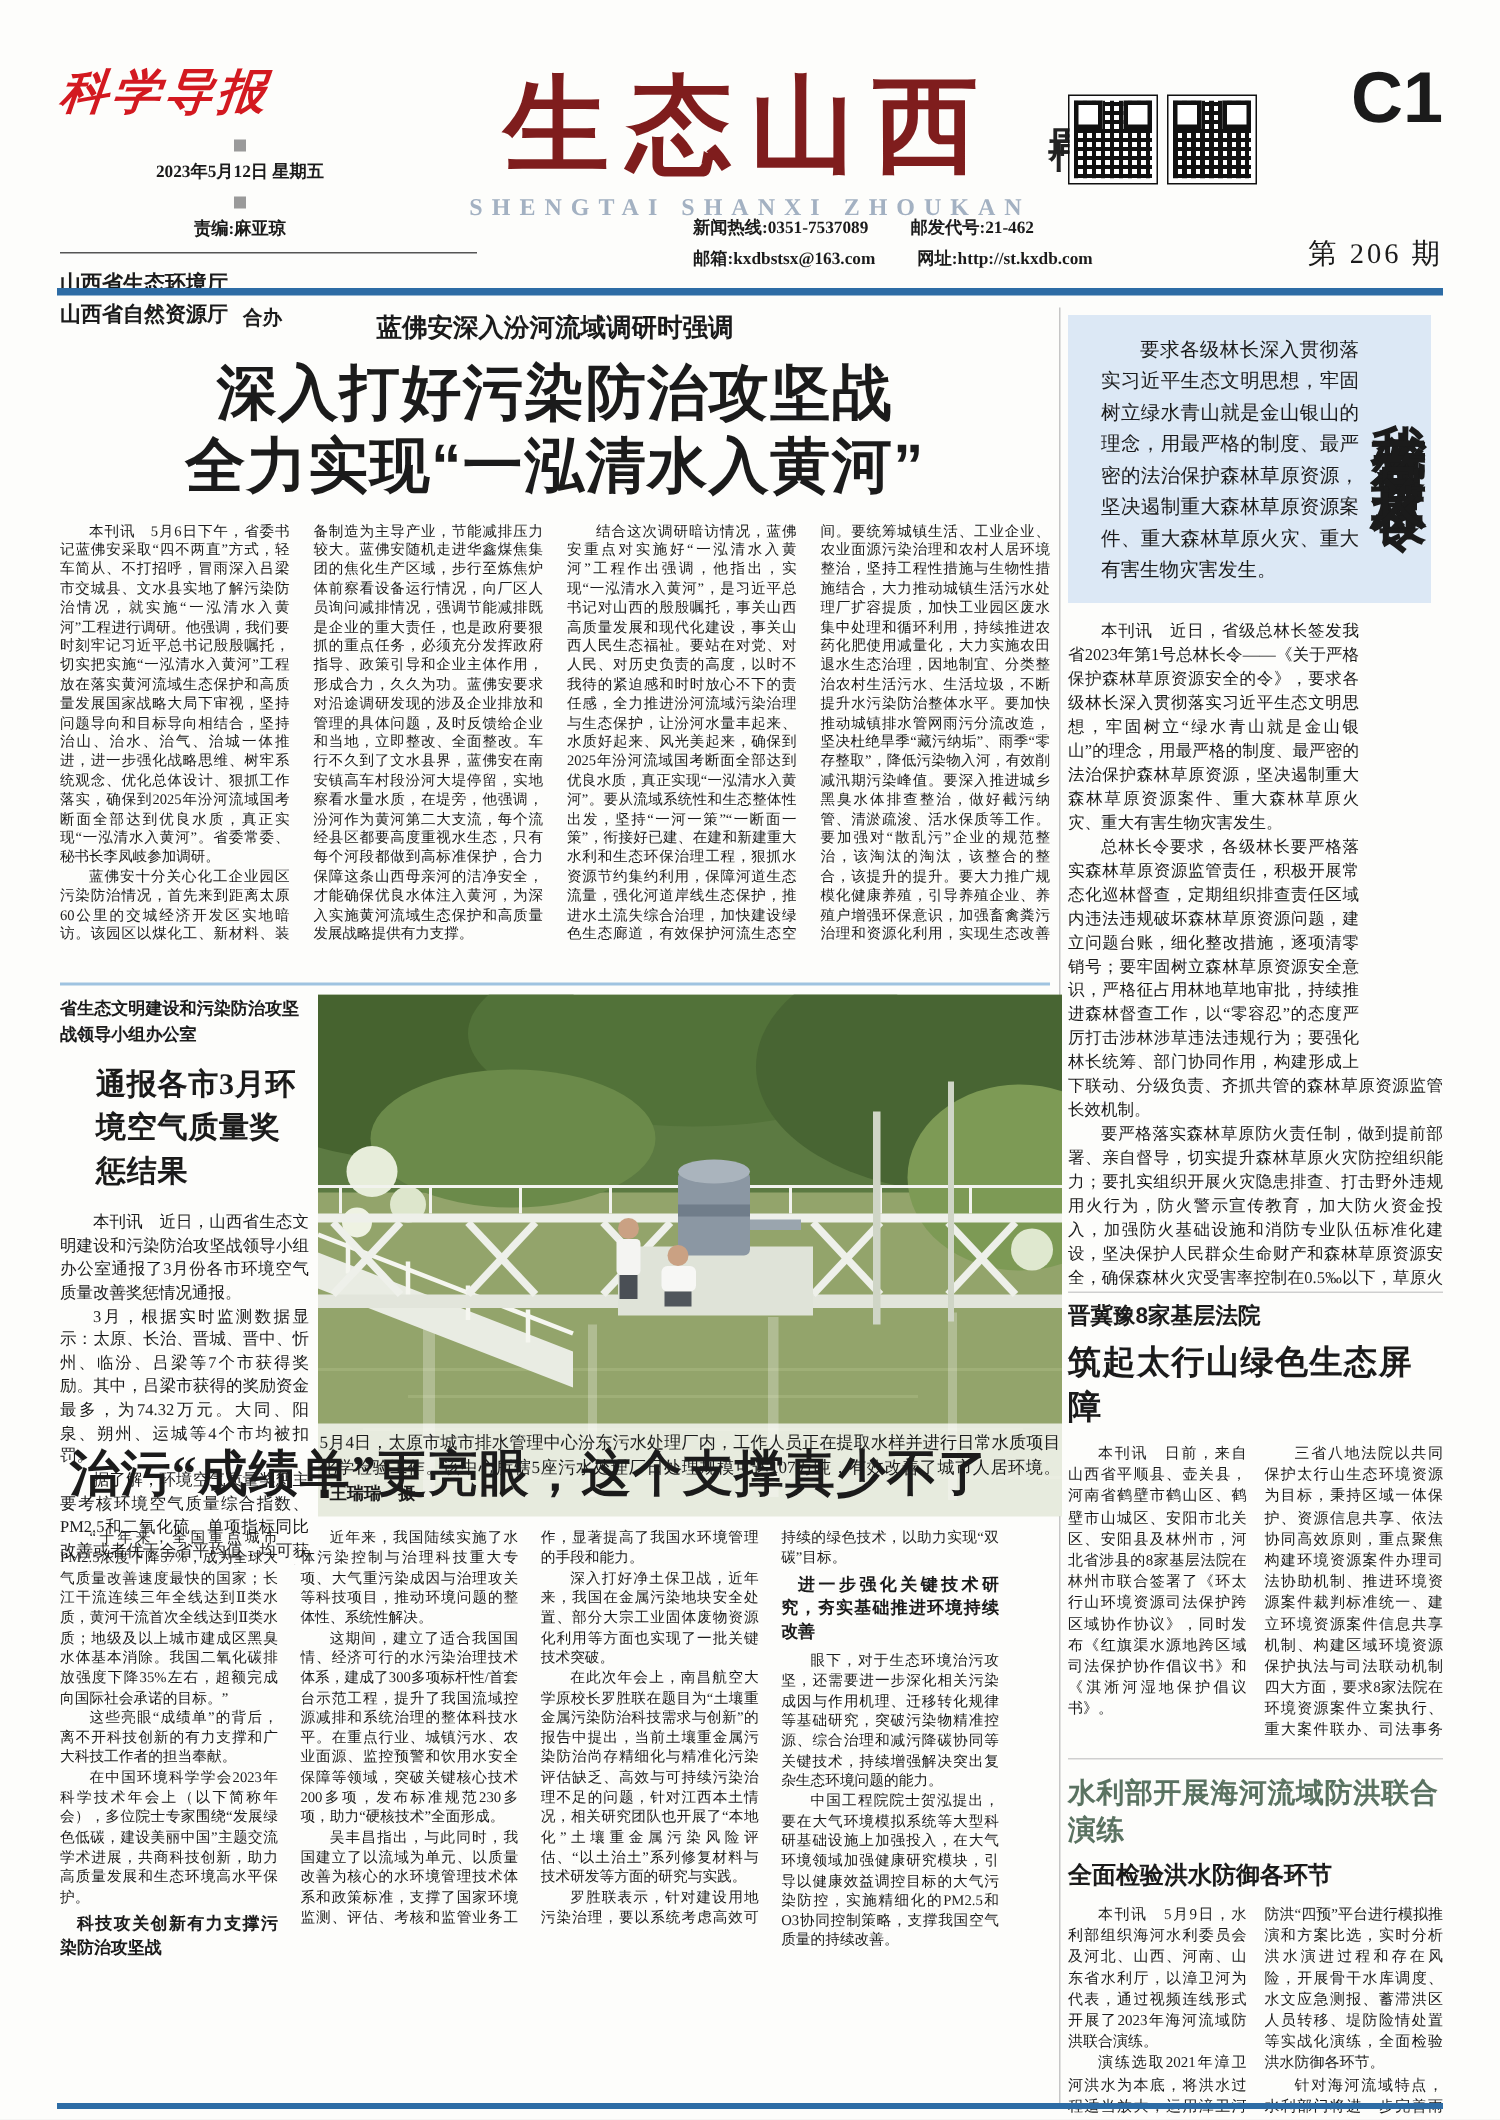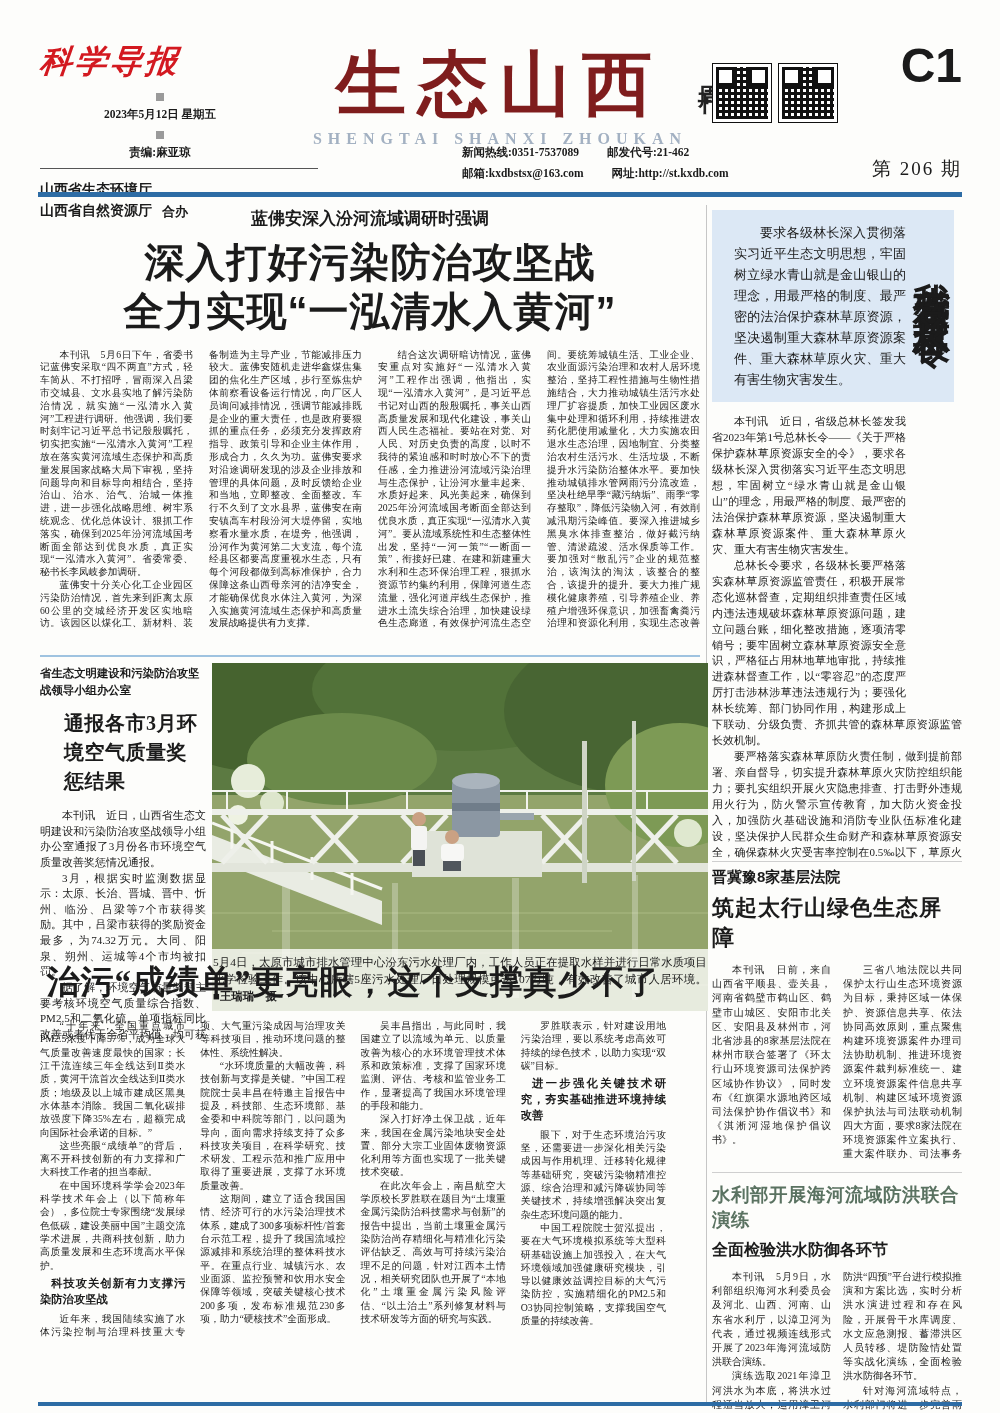--- a/index.html
+++ b/index.html
@@ -273,21 +273,20 @@
   </div>
 
   <div class="sci-article">
     <div class="headline-sci">治污“成绩单”更亮眼，这个支撑真少不了</div>
     <div class="article-body">
         <p>“十年来，全国重点城市PM2.5浓度下降57%，成为全球大气质量改善速度最快的国家；长江干流连续三年全线达到Ⅱ类水质，黄河干流首次全线达到Ⅱ类水质；地级及以上城市建成区黑臭水体基本消除。我国二氧化碳排放强度下降35%左右，超额完成向国际社会承诺的目标。”</p>
         <p>这些亮眼“成绩单”的背后，离不开科技创新的有力支撑和广大科技工作者的担当奉献。</p>
         <p>在中国环境科学学会2023年科学技术年会上（以下简称年会），多位院士专家围绕“发展绿色低碳，建设美丽中国”主题交流学术进展，共商科技创新，助力高质量发展和生态环境高水平保护。</p>
         <p class="col-subhead">科技攻关创新有力支撑污染防治攻坚战</p>
         <p>近年来，我国陆续实施了水体污染控制与治理科技重大专项、大气重污染成因与治理攻关等科技项目，推动环境问题的整体性、系统性解决。</p>
-        <p>“水环境质量的大幅改善，科技创新与支撑是关键。”中国工程院院士吴丰昌在特邀主旨报告中提及，科技部、生态环境部、基金委和中科院等部门，以问题为导向，面向需求持续支持了众多科技攻关项目，在科学研究、技术研发、工程示范和推广应用中取得了重要进展，支撑了水环境质量改善。</p>
         <p>这期间，建立了适合我国国情、经济可行的水污染治理技术体系，建成了300多项标杆性/首套台示范工程，提升了我国流域控源减排和系统治理的整体科技水平。在重点行业、城镇污水、农业面源、监控预警和饮用水安全保障等领域，突破关键核心技术200多项，发布标准规范230多项，助力“硬核技术”全面形成。</p>
         <p>吴丰昌指出，与此同时，我国建立了以流域为单元、以质量改善为核心的水环境管理技术体系和政策标准，支撑了国家环境监测、评估、考核和监管业务工作，显著提高了我国水环境管理的手段和能力。</p>
         <p>深入打好净土保卫战，近年来，我国在金属污染地块安全处置、部分大宗工业固体废物资源化利用等方面也实现了一批关键技术突破。</p>
         <p>在此次年会上，南昌航空大学原校长罗胜联在题目为“土壤重金属污染防治科技需求与创新”的报告中提出，当前土壤重金属污染防治尚存精细化与精准化污染评估缺乏、高效与可持续污染治理不足的问题，针对江西本土情况，相关研究团队也开展了“本地化”土壤重金属污染风险评估、“以土治土”系列修复材料与技术研发等方面的研究与实践。</p>
         <p>罗胜联表示，针对建设用地污染治理，要以系统考虑高效可持续的绿色技术，以助力实现“双碳”目标。</p>
         <p class="col-subhead">进一步强化关键技术研究，夯实基础推进环境持续改善</p>
         <p>眼下，对于生态环境治污攻坚，还需要进一步深化相关污染成因与作用机理、迁移转化规律等基础研究，突破污染物精准控源、综合治理和减污降碳协同等关键技术，持续增强解决突出复杂生态环境问题的能力。</p>
         <p>中国工程院院士贺泓提出，要在大气环境模拟系统等大型科研基础设施上加强投入，在大气环境领域加强健康研究模块，引导以健康效益调控目标的大气污染防控，实施精细化的PM2.5和O3协同控制策略，支撑我国空气质量的持续改善。</p>
       </div>
   </div>

